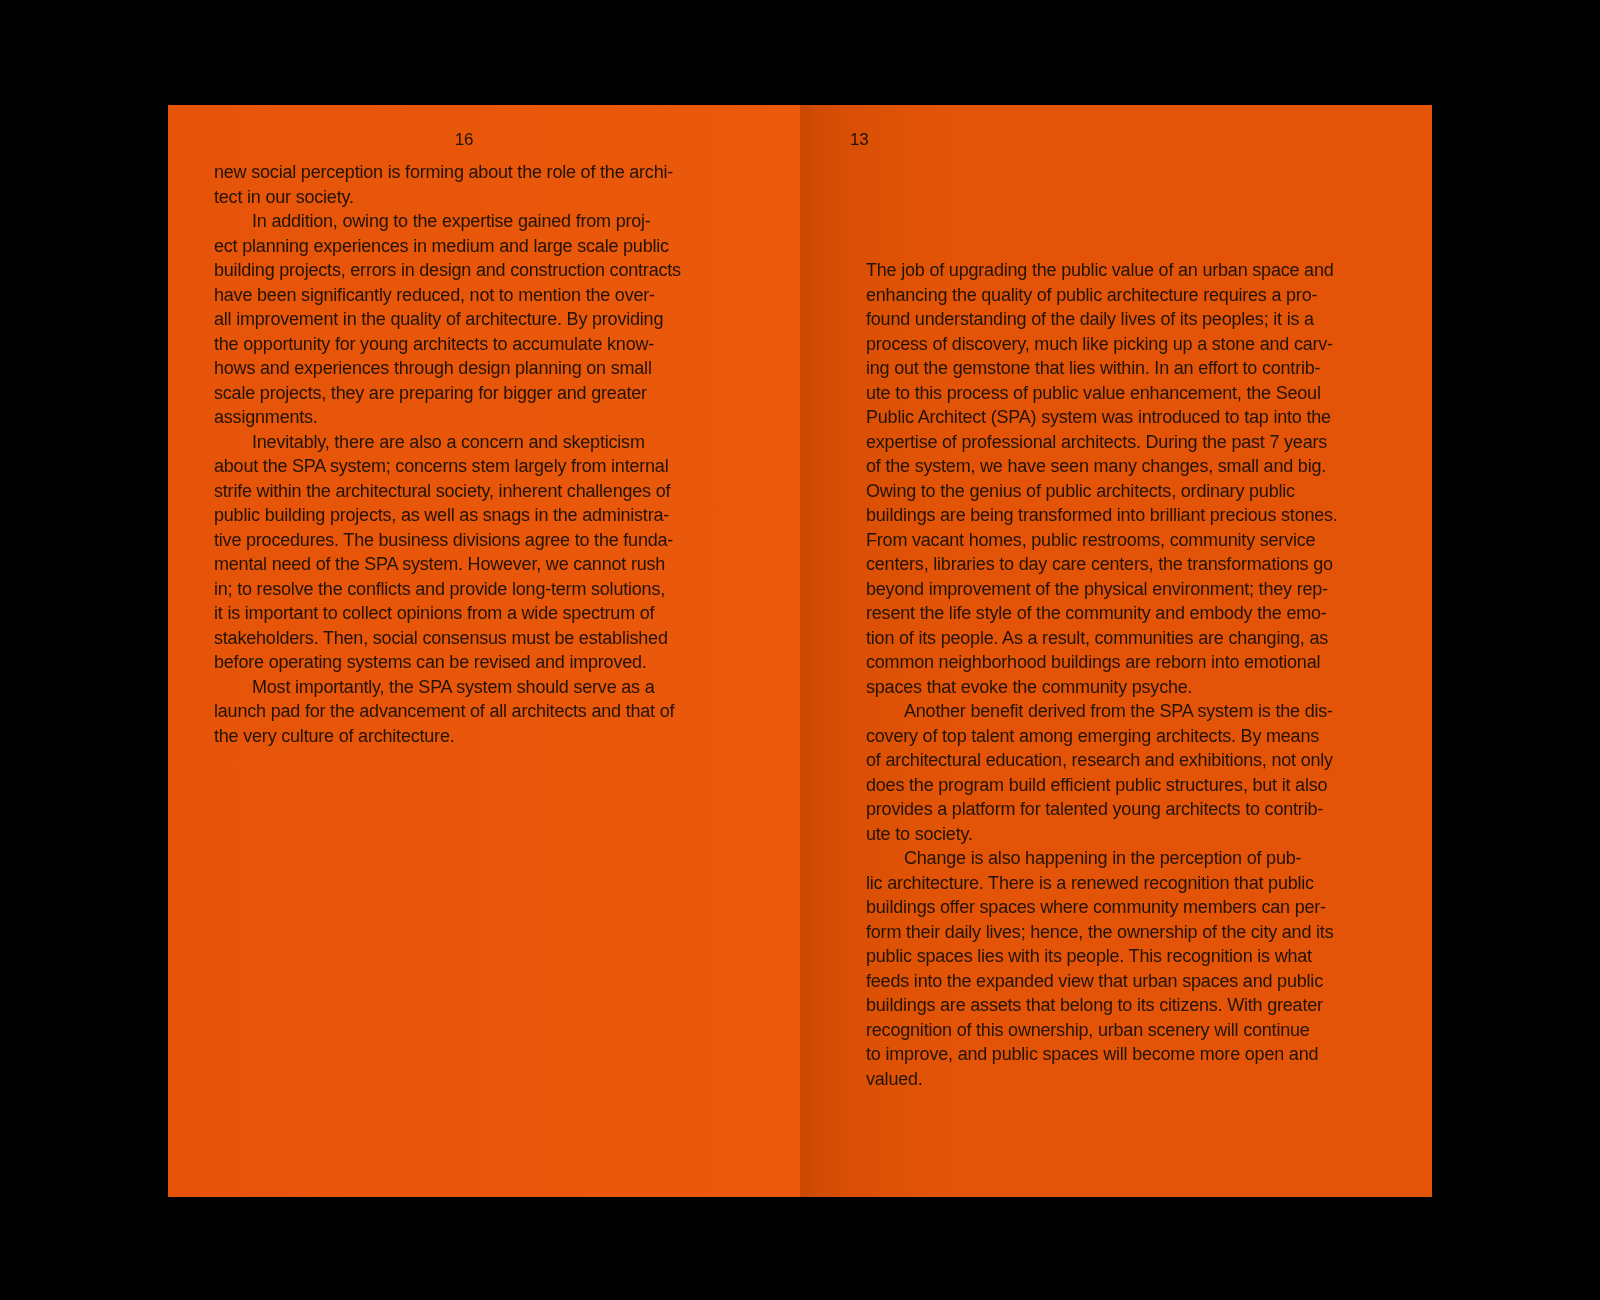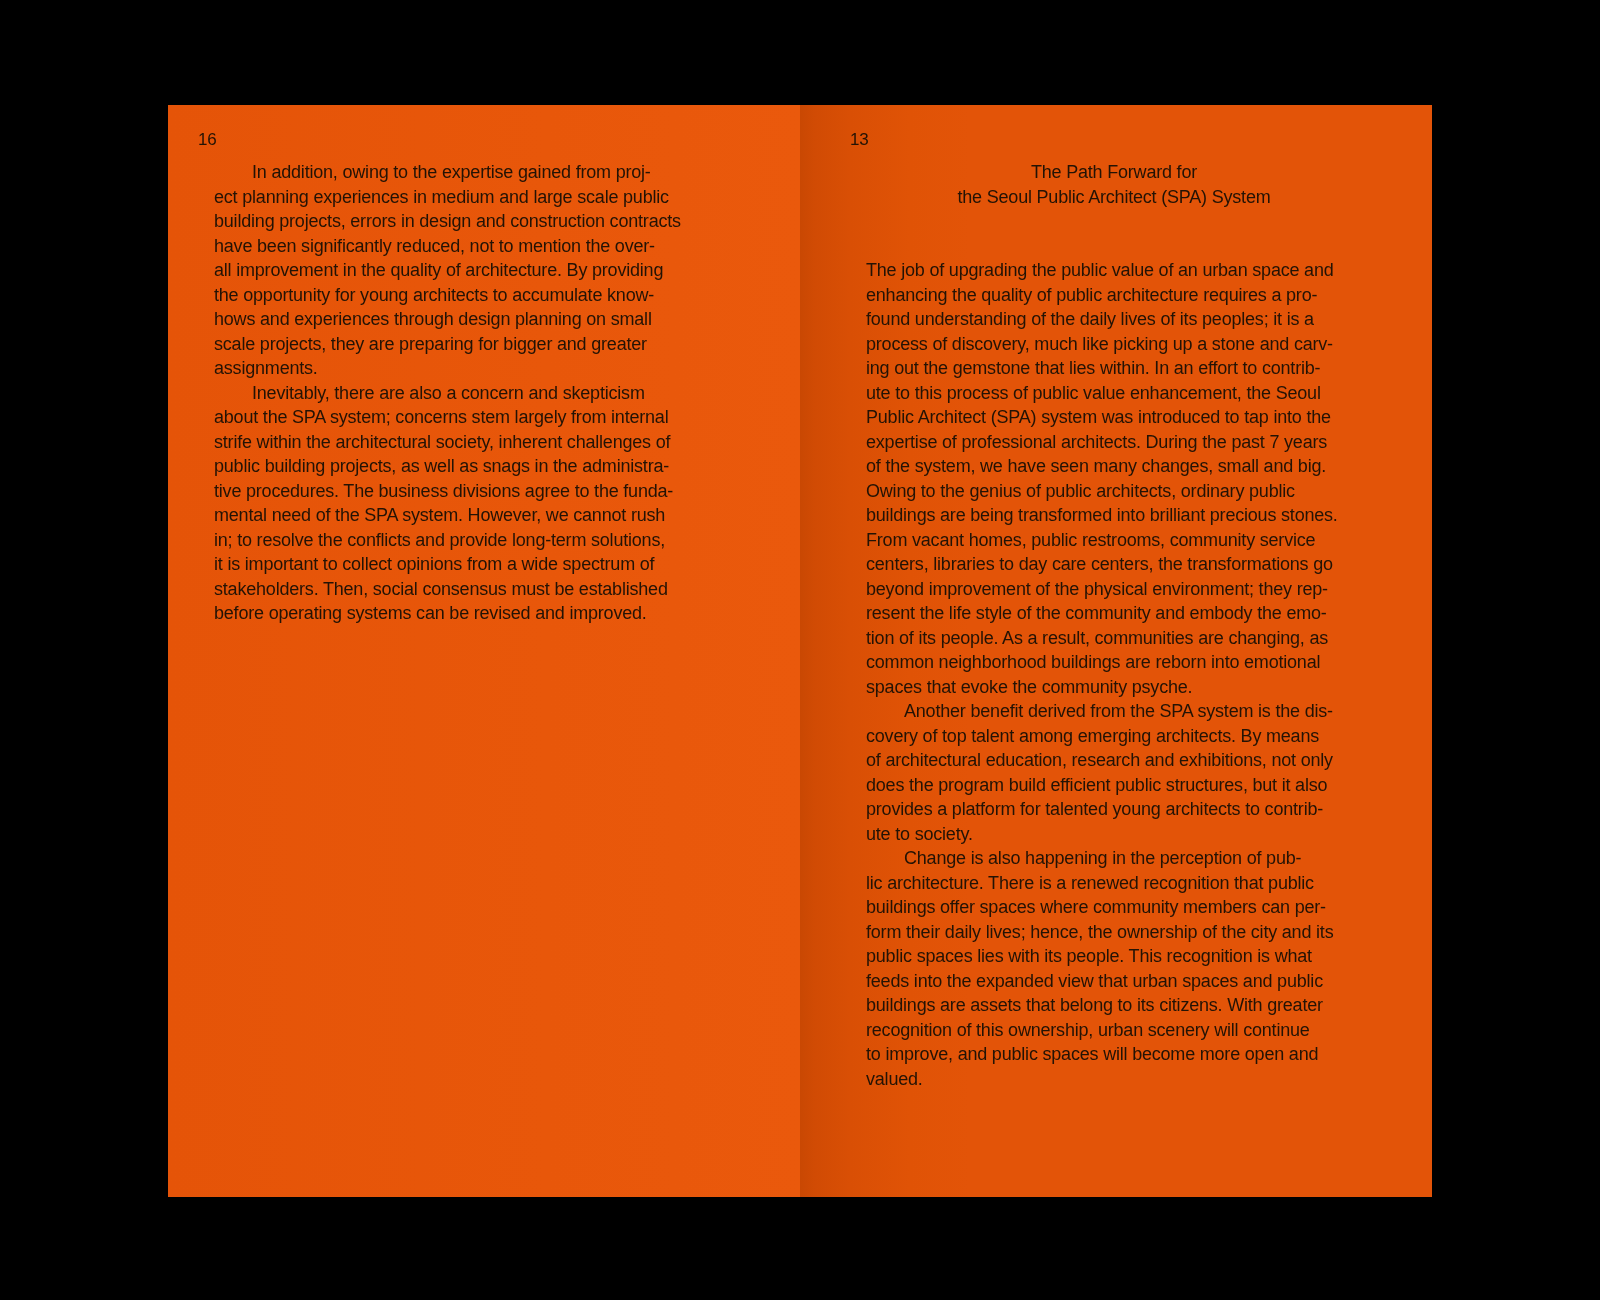--- a/index.html
+++ b/index.html
@@ -36,23 +36,23 @@
   }
   .pagenum {
     position: absolute;
     top: 24px;
     font-size: 17px;
     line-height: 22px;
     color: #231305;
     letter-spacing: -0.2px;
   }
   .pagenum-left {
-    left: 30px;
+    left: 38px;
     width: 516px;
-    text-align: left;
+    text-align: center;
   }
   .pagenum-right {
     left: 50px;
   }
   .chapter-title {
     position: absolute;
     left: 50px;
     top: 55px;
     width: 528px;
     margin: 0;
@@ -90,46 +90,49 @@
   }
 </style>
 </head>
 <body>
 
 <div class="spread">
 
   <section class="page page-left">
     <div class="pagenum pagenum-left">16</div>
     <div class="textblock textblock-left">
+      <p class="para">new social perception is forming about the role of the archi-
+tect in our society.</p>
       <p class="para indent">In addition, owing to the expertise gained from proj-
 ect planning experiences in medium and large scale public
 building projects, errors in design and construction contracts
 have been significantly reduced, not to mention the over-
 all improvement in the quality of architecture. By providing
 the opportunity for young architects to accumulate know-
 hows and experiences through design planning on small
 scale projects, they are preparing for bigger and greater
 assignments.</p>
       <p class="para indent">Inevitably, there are also a concern and skepticism
 about the SPA system; concerns stem largely from internal
 strife within the architectural society, inherent challenges of
 public building projects, as well as snags in the administra-
 tive procedures. The business divisions agree to the funda-
 mental need of the SPA system. However, we cannot rush
 in; to resolve the conflicts and provide long-term solutions,
 it is important to collect opinions from a wide spectrum of
 stakeholders. Then, social consensus must be established
 before operating systems can be revised and improved.</p>
+      <p class="para indent">Most importantly, the SPA system should serve as a
+launch pad for the advancement of all architects and that of
+the very culture of architecture.</p>
     </div>
   </section>
 
   <section class="page page-right">
     <div class="pagenum pagenum-right">13</div>
-    <h1 class="chapter-title">The Path Forward for
-the Seoul Public Architect (SPA) System</h1>
     <div class="textblock textblock-right">
       <p class="para">The job of upgrading the public value of an urban space and
 enhancing the quality of public architecture requires a pro-
 found understanding of the daily lives of its peoples; it is a
 process of discovery, much like picking up a stone and carv-
 ing out the gemstone that lies within. In an effort to contrib-
 ute to this process of public value enhancement, the Seoul
 Public Architect (SPA) system was introduced to tap into the
 expertise of professional architects. During the past 7 years
 of the system, we have seen many changes, small and big.

